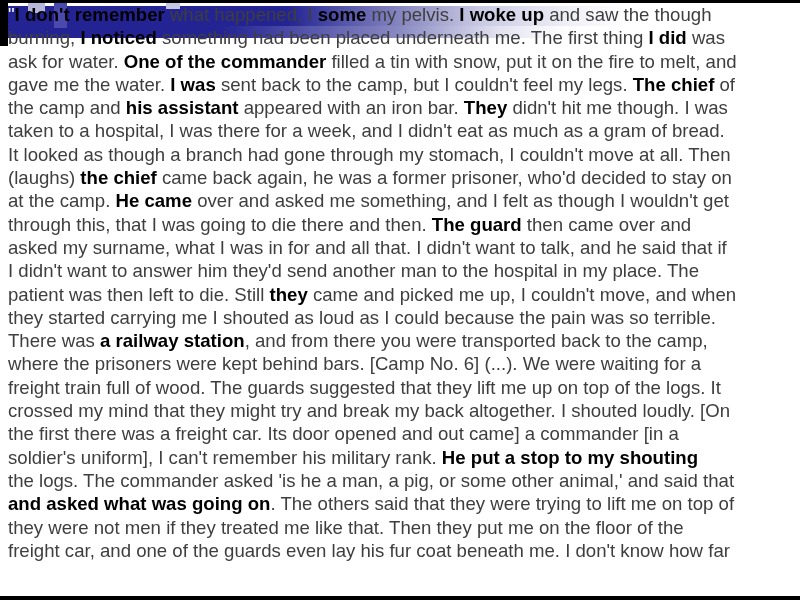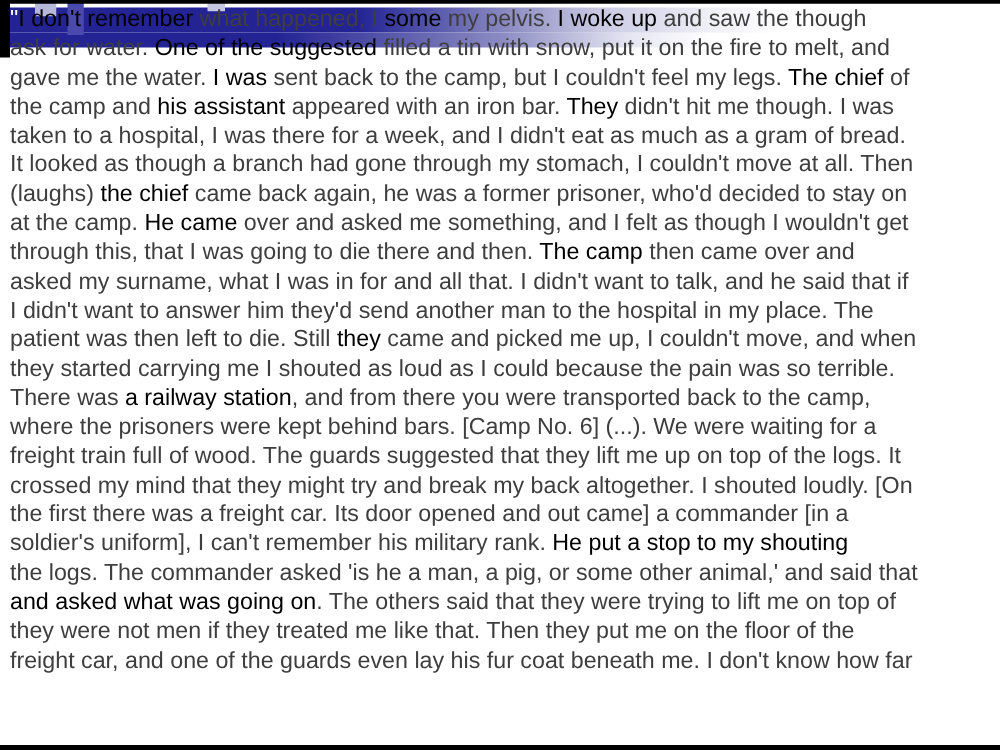--- a/index.html
+++ b/index.html
@@ -21,43 +21,44 @@
   .banner-sub{left:8px;top:26px;width:560px;height:12px;z-index:0;
     background:linear-gradient(90deg,var(--banner-navy) 0%,var(--banner-navy) 38%,
       var(--banner-mid) 70%,rgba(201,201,227,0.5) 88%,rgba(255,255,255,0) 100%);}
   .sq1{left:28px;top:0;width:17px;height:13px;background:var(--square-lavender);z-index:1;}
   .sq2{left:54px;top:0;width:13px;height:28px;background:var(--square-blue);z-index:1;}
   .sq3{left:166px;top:0;width:14px;height:9px;background:var(--square-pale);z-index:1;}
   .bottom-strip{left:0;top:596px;width:800px;height:4px;background:var(--border-black);z-index:3;}
   .transcript{position:absolute;left:0;top:0;width:800px;padding:3px 6px 0 8px;
     box-sizing:border-box;z-index:1;}
   .line{white-space:nowrap;font-size:18.6px;line-height:23.3px;color:var(--text-regular);}
-  .line .b{font-weight:normal;color:var(--text-bold);}
+  .line .b{font-weight:bold;color:var(--text-bold);}
   .line .w{color:#ffffff;}
 </style>
 </head>
 <body>
 
 <div class="slide">
   <div class="decor banner-main"></div>
   <div class="decor banner-sub"></div>
   <div class="decor sq1"></div>
   <div class="decor sq2"></div>
   <div class="decor sq3"></div>
   <div class="decor corner-block"></div>
   <div class="transcript">
       <div class="line"><span class="w">"</span><span class="b">I don't remember</span><span> what happened, I </span><span class="b">some</span><span> my pelvis. </span><span class="b">I woke up</span><span> and saw the though</span></div>
-      <div class="line"><span>ask for water. </span><span class="b">One of the suggested</span><span> filled a tin with snow, put it on the fire to melt, and</span></div>
+      <div class="line"><span>burning, </span><span class="b">I noticed</span><span> something had been placed underneath me. The first thing </span><span class="b">I did</span><span> was</span></div>
+      <div class="line"><span>ask for water. </span><span class="b">One of the commander</span><span> filled a tin with snow, put it on the fire to melt, and</span></div>
       <div class="line"><span>gave me the water. </span><span class="b">I was</span><span> sent back to the camp, but I couldn't feel my legs. </span><span class="b">The chief</span><span> of</span></div>
       <div class="line"><span>the camp and </span><span class="b">his assistant</span><span> appeared with an iron bar. </span><span class="b">They</span><span> didn't hit me though. I was</span></div>
       <div class="line"><span>taken to a hospital, I was there for a week, and I didn't eat as much as a gram of bread.</span></div>
       <div class="line"><span>It looked as though a branch had gone through my stomach, I couldn't move at all. Then</span></div>
       <div class="line"><span>(laughs) </span><span class="b">the chief</span><span> came back again, he was a former prisoner, who'd decided to stay on</span></div>
       <div class="line"><span>at the camp. </span><span class="b">He came</span><span> over and asked me something, and I felt as though I wouldn't get</span></div>
-      <div class="line"><span>through this, that I was going to die there and then. </span><span class="b">The camp</span><span> then came over and</span></div>
+      <div class="line"><span>through this, that I was going to die there and then. </span><span class="b">The guard</span><span> then came over and</span></div>
       <div class="line"><span>asked my surname, what I was in for and all that. I didn't want to talk, and he said that if</span></div>
       <div class="line"><span>I didn't want to answer him they'd send another man to the hospital in my place. The</span></div>
       <div class="line"><span>patient was then left to die. Still </span><span class="b">they</span><span> came and picked me up, I couldn't move, and when</span></div>
       <div class="line"><span>they started carrying me I shouted as loud as I could because the pain was so terrible.</span></div>
       <div class="line"><span>There was </span><span class="b">a railway station</span><span>, and from there you were transported back to the camp,</span></div>
       <div class="line"><span>where the prisoners were kept behind bars. [Camp No. 6] (...). We were waiting for a</span></div>
       <div class="line"><span>freight train full of wood. The guards suggested that they lift me up on top of the logs. It</span></div>
       <div class="line"><span>crossed my mind that they might try and break my back altogether. I shouted loudly. [On</span></div>
       <div class="line"><span>the first there was a freight car. Its door opened and out came] a commander [in a</span></div>
       <div class="line"><span>soldier's uniform], I can't remember his military rank. </span><span class="b">He put a stop to my shouting</span></div>

